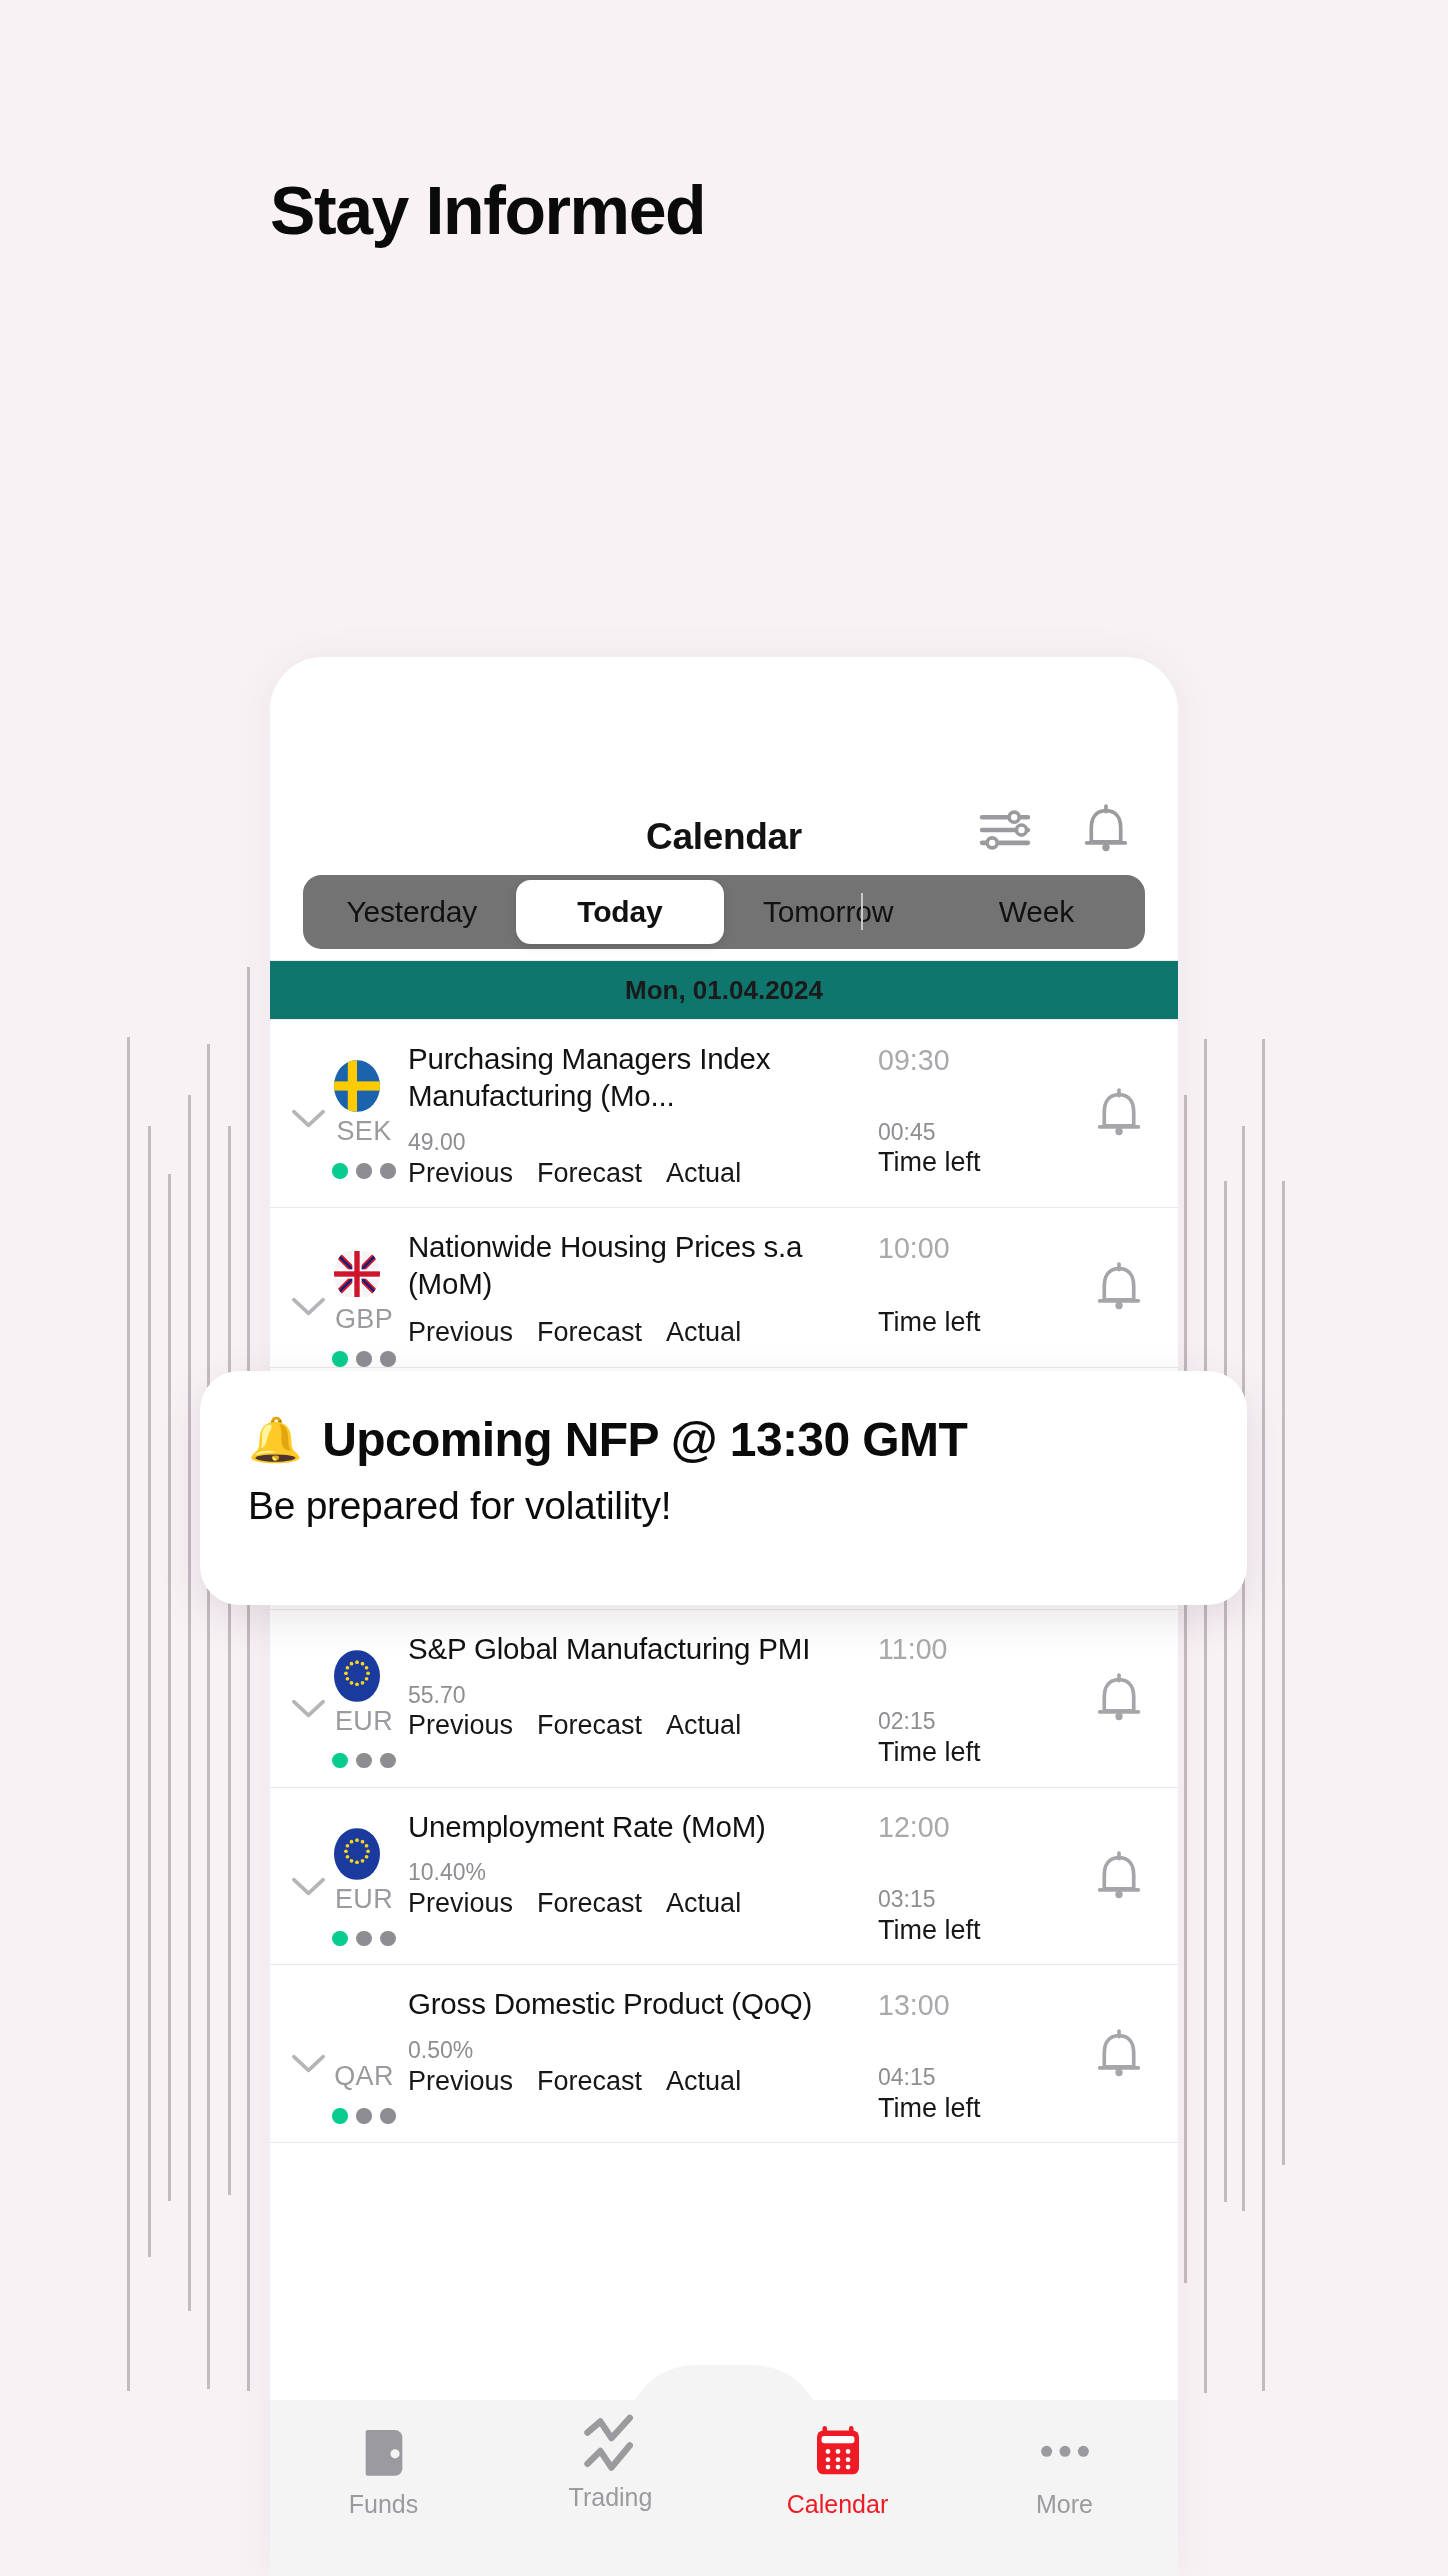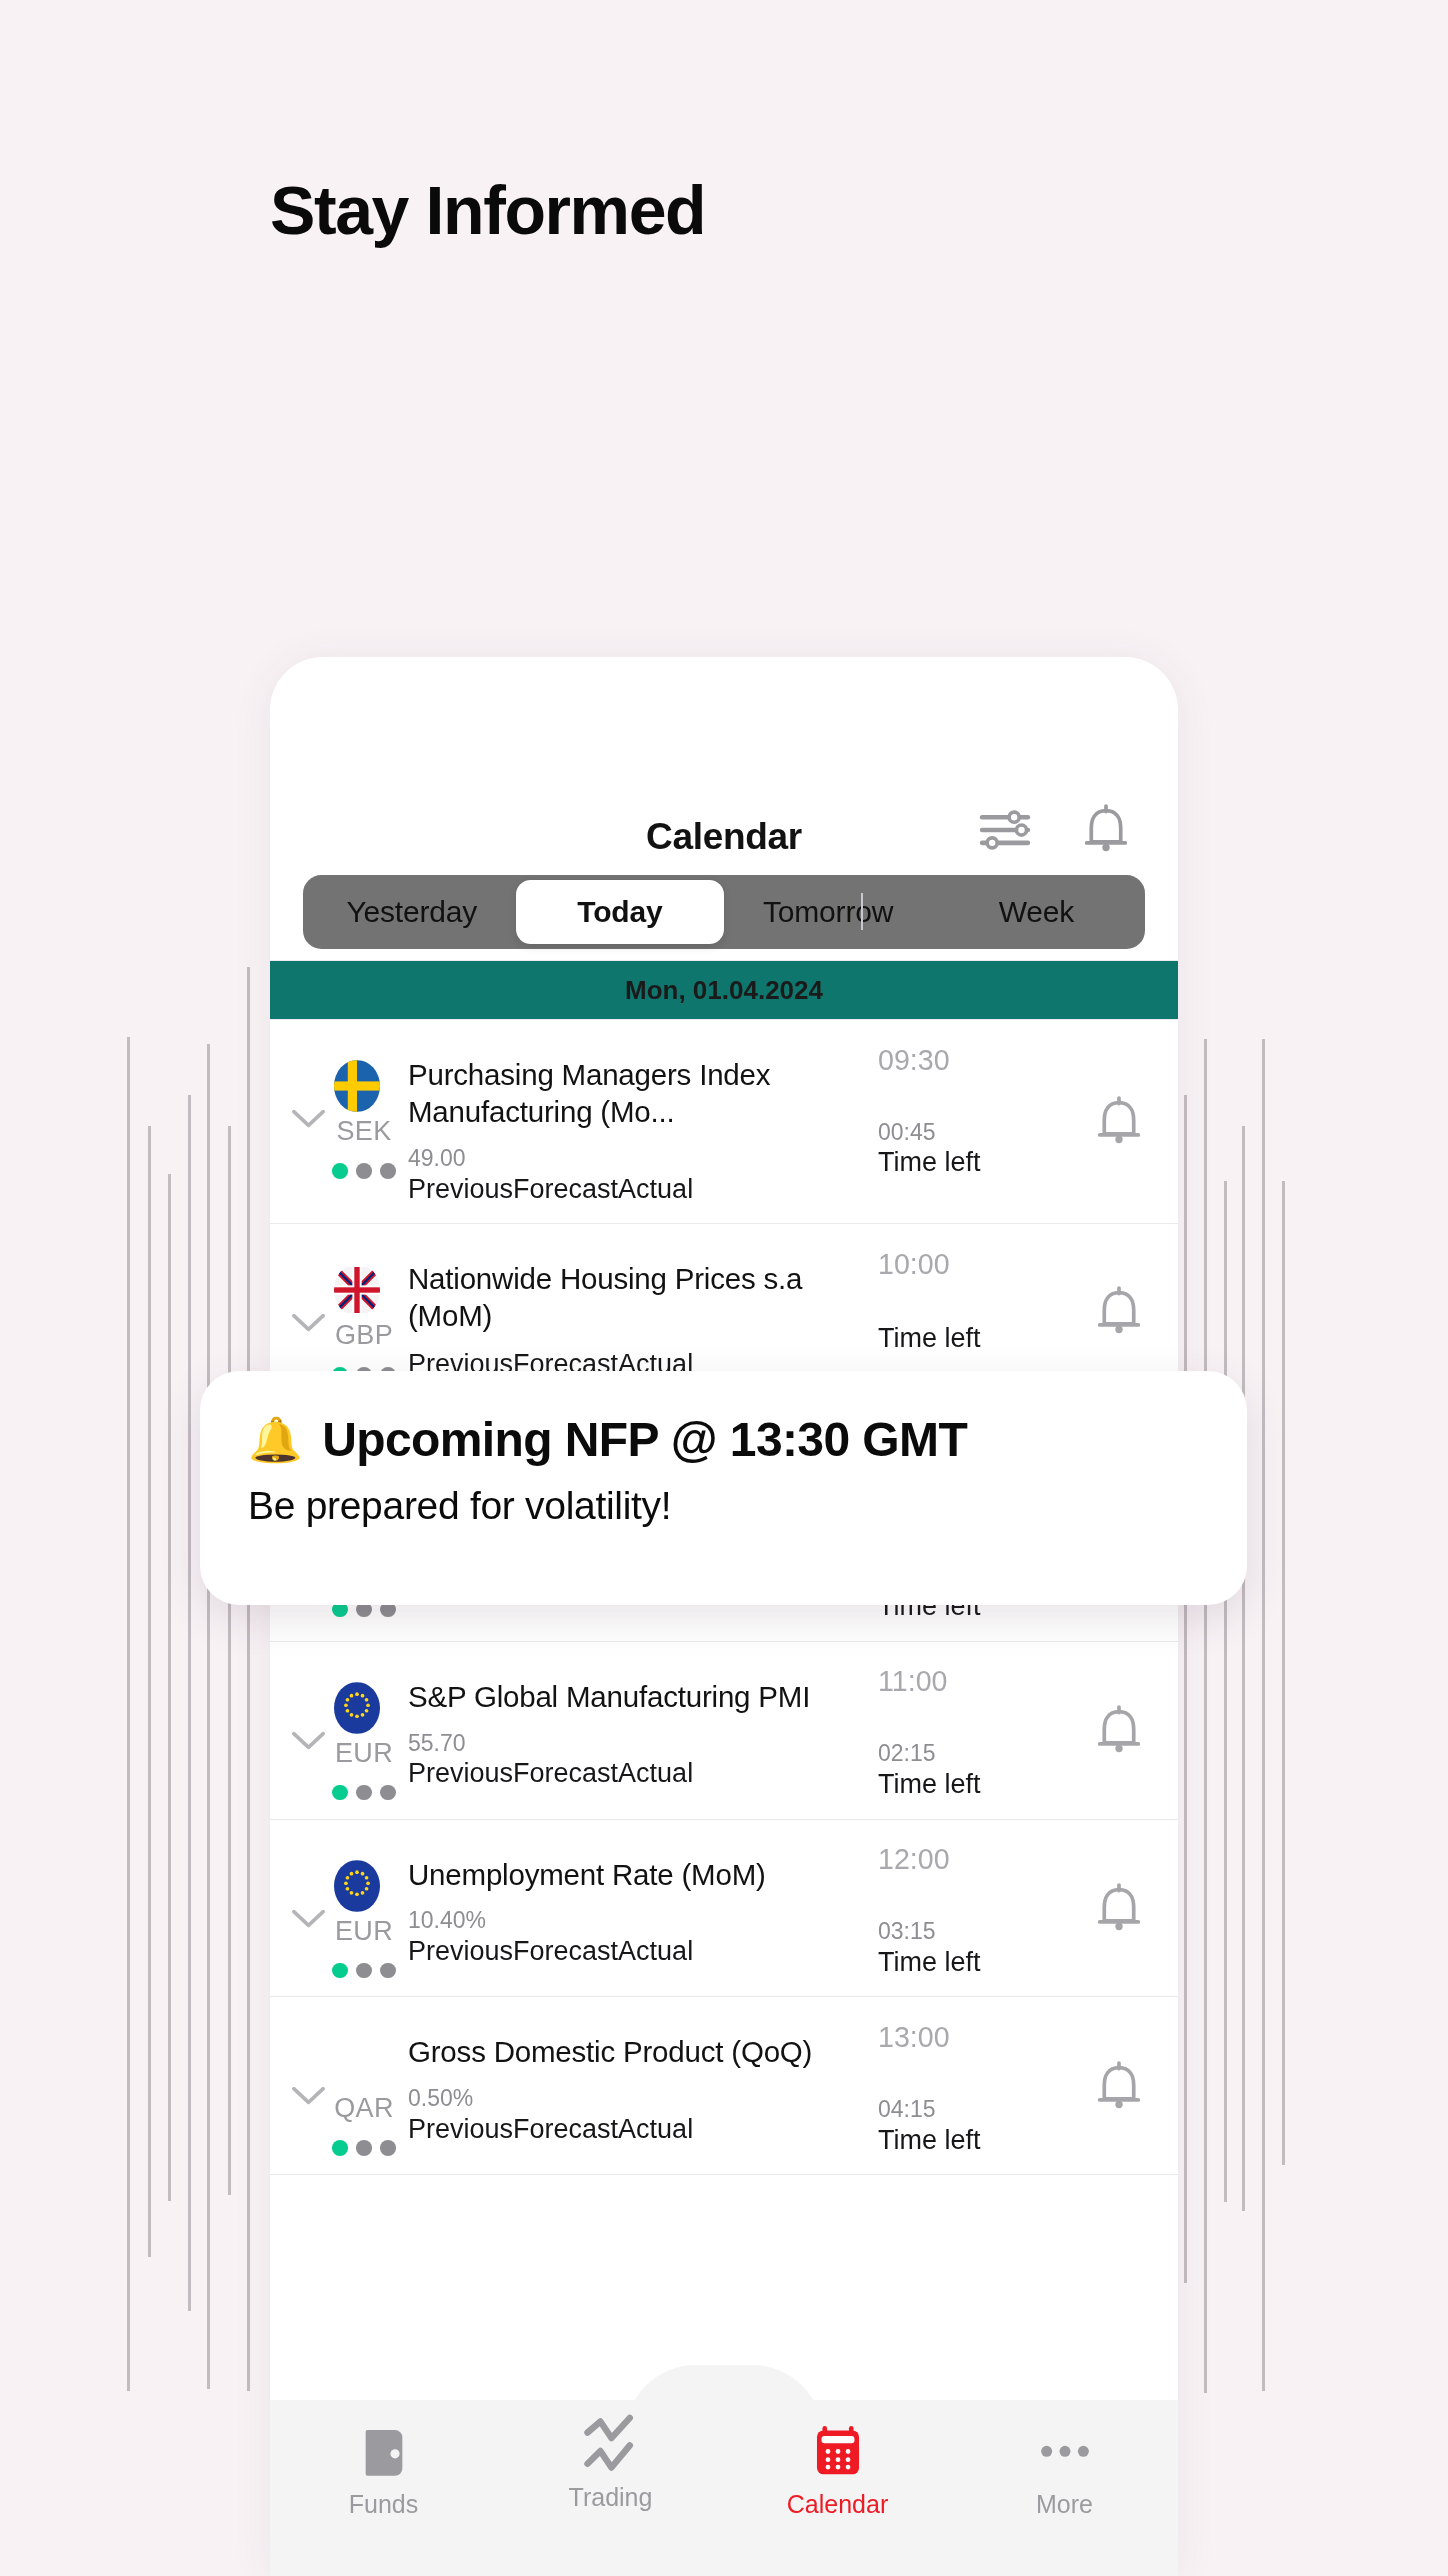--- a/index.html
+++ b/index.html
@@ -81,24 +81,24 @@
   }
   .col-left { width: 138px; flex: none; position: relative; }
   .chevron { position: absolute; left: 20px; top: 68px; }
   .flag { position: absolute; left: 64px; top: 20px; width: 46px; height: 52px; border-radius: 50%; overflow: hidden; }
   .ccy { position: absolute; left: 57px; top: 76px; width: 74px; text-align: center;
          font-size: 27px; color: #9b9b9f; letter-spacing: 0.4px; }
   .dots { position: absolute; left: 57px; top: 123px; width: 74px; display: flex; gap: 8.3px; justify-content: center; }
   .dot { width: 15.7px; height: 15.7px; border-radius: 50%; background: #8d8d92; }
   .dot.on { background: #07cc8f; }
 
-  .col-mid { flex: 1; padding-right: 13px; margin-top: 16px; }
+  .col-mid { flex: 1; padding-right: 13px; }
   .ev-title { font-size: 29.5px; color: #121212; line-height: 1.26; letter-spacing: -0.2px; }
   .ev-prev { font-size: 23px; color: #8d8d92; margin-top: 14.7px; }
-  .ev-labels { display: flex; font-size: 27px; color: #17171a; margin-top: 1.8px; }
+  .ev-labels { display: flex; gap: 24px; font-size: 27px; color: #17171a; margin-top: 1.8px; }
 
   .col-time { width: 182px; flex: none; padding-top: 3.7px; }
   .ev-time { font-size: 28.6px; color: #a9a9ad; }
   .ev-left { font-size: 23px; color: #8d8d92; margin-top: 42px; }
   .ev-leftlbl { font-size: 27px; color: #17171a; margin-top: 1.8px; }
 
   .col-bell { width: 118px; flex: none; display: flex; align-items: center; justify-content: center; }
 
   
   .toast {

